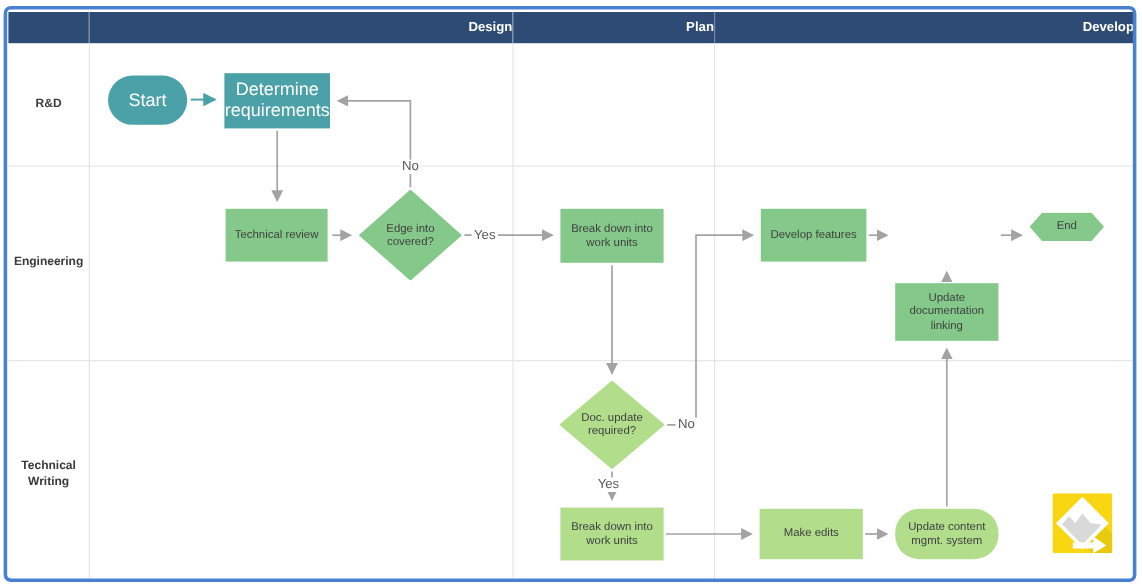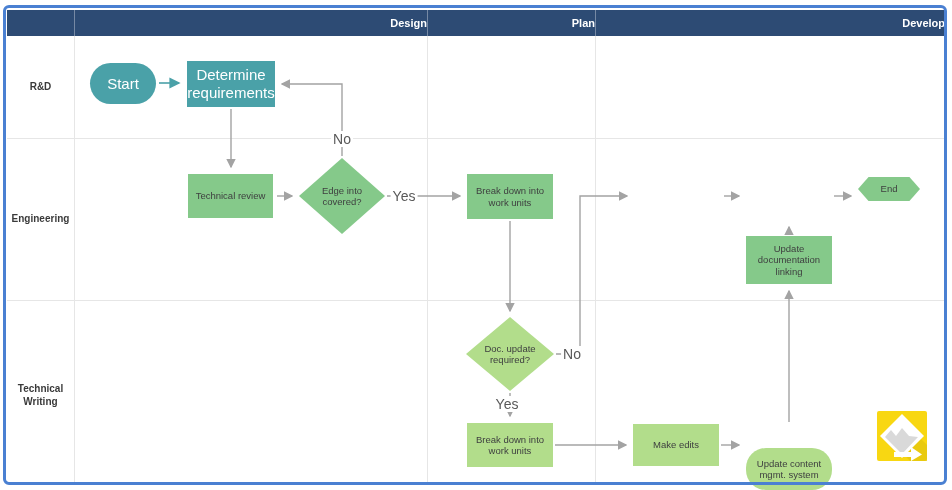--- a/index.html
+++ b/index.html
@@ -39,21 +39,21 @@
   .glight{background:var(--green-light,#b2dd8b);color:var(--node-text-dark,#3f4040);}
   .stadium{border-radius:21px;}
   .diamond{clip-path:polygon(50% 0,100% 50%,50% 100%,0 50%);padding:8px;}
   .hex{clip-path:polygon(17% 0,83% 0,100% 50%,83% 100%,17% 100%,0 50%);}
   
   .wires{position:absolute;left:0;top:0;z-index:5;}
   .wires path.gray{stroke:var(--arrow-gray,#a3a3a3);stroke-width:1.4;fill:none;}
   .wires path.tealwire{stroke:var(--teal,#4aa1a8);stroke-width:1.6;fill:none;}
   .edge-label{
     position:absolute;z-index:7;background:#fff;padding:0 2px;
-    font-size:14px;color:var(--edge-label,#595959);transform:translate(-50%,-50%);
+    font-size:11px;color:var(--edge-label,#595959);transform:translate(-50%,-50%);
   }
   .logo{position:absolute;left:877px;top:411px;width:50px;height:50px;z-index:20;}
 </style>
 </head>
 <body>
 
 <div class="stage">
 
   <div class="hcell first" style="left:7px;width:67px;"></div>
   <div class="hcell" style="left:74px;width:353px;">
@@ -115,37 +115,40 @@
 
   <div class="node gmid" style="left:188px;top:174px;width:85px;height:44px;">
     <span>Technical review</span>
   </div>
   <div class="node gmid diamond" style="left:299px;top:158px;width:86px;height:76px;">
     <span>Edge into covered?</span>
   </div>
   <div class="node gmid" style="left:467px;top:174px;width:86px;height:45px;">
     <span>Break down into work units</span>
   </div>
+  <div class="node gmid" style="left:634px;top:174px;width:88px;height:44px;">
+    <span>Develop features</span>
+  </div>
   <div class="node gmid hex" style="left:858px;top:177px;width:62px;height:24px;">
     <span>End</span>
   </div>
   <div class="node gmid" style="left:746px;top:236px;width:86px;height:48px;text-align:center;">
     <span>Update documentation linking</span>
   </div>
 
   <div class="node glight diamond" style="left:466px;top:317px;width:88px;height:74px;">
     <span>Doc. update required?</span>
   </div>
   <div class="node glight" style="left:467px;top:423px;width:86px;height:44px;">
     <span>Break down into work units</span>
   </div>
   <div class="node glight" style="left:633px;top:424px;width:86px;height:42px;">
     <span>Make edits</span>
   </div>
-  <div class="node glight" style="left:746px;top:448px;width:86px;height:42px;border-radius:20px;">
+  <div class="node glight" style="left:746px;top:424px;width:86px;height:42px;border-radius:20px;">
     <span>Update content mgmt. system</span>
   </div>
 
   <svg class="logo" viewBox="0 0 50 50">
     <rect x="0" y="0" width="50" height="50" rx="2" fill="#f8d712"></rect>
     <polygon points="41,25 25,41 33,50 50,50 50,34" fill="#e3c40e" opacity="0.7"></polygon>
     <polygon points="25,3 47,25 25,47 3,25" fill="#ffffff"></polygon>
     <path d="M8,26 L14,19 L19,25 L25,17 L32,25 L41,26 L25,43 L11,29 Z" fill="#d9d9d9"></path>
     <path d="M17,41 H34 V36 L45,43.5 L34,50 V46 H17 Z" fill="#ffffff"></path>
   </svg>

